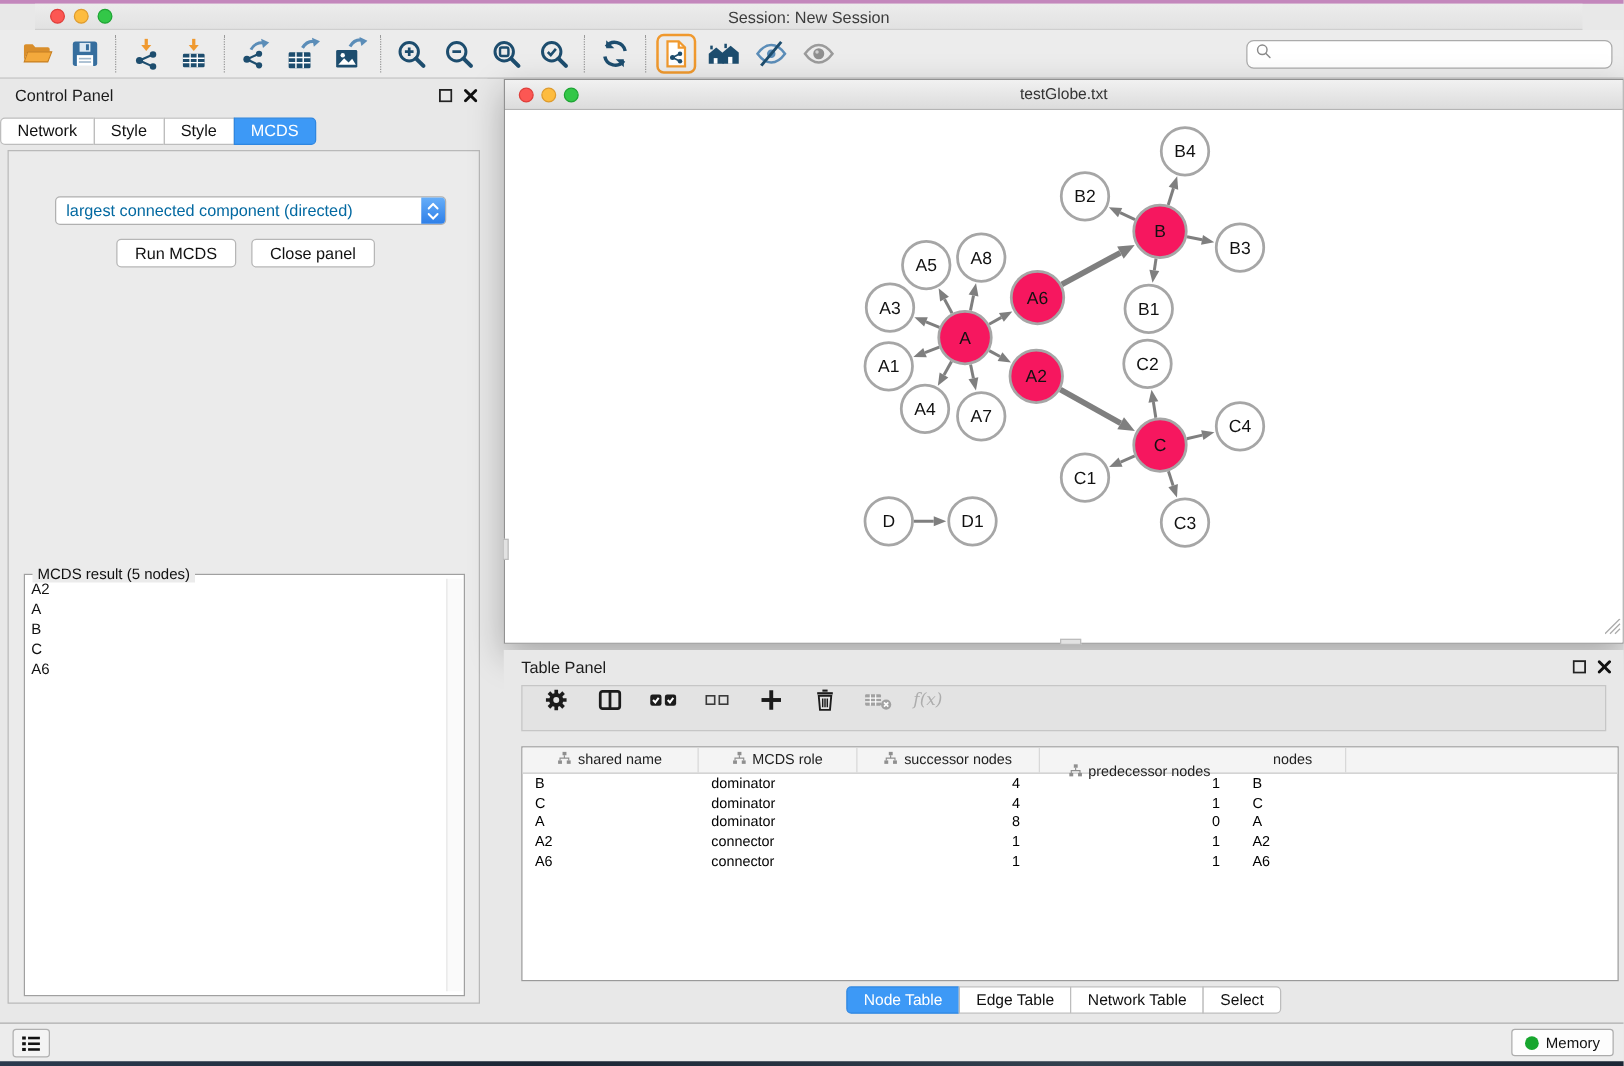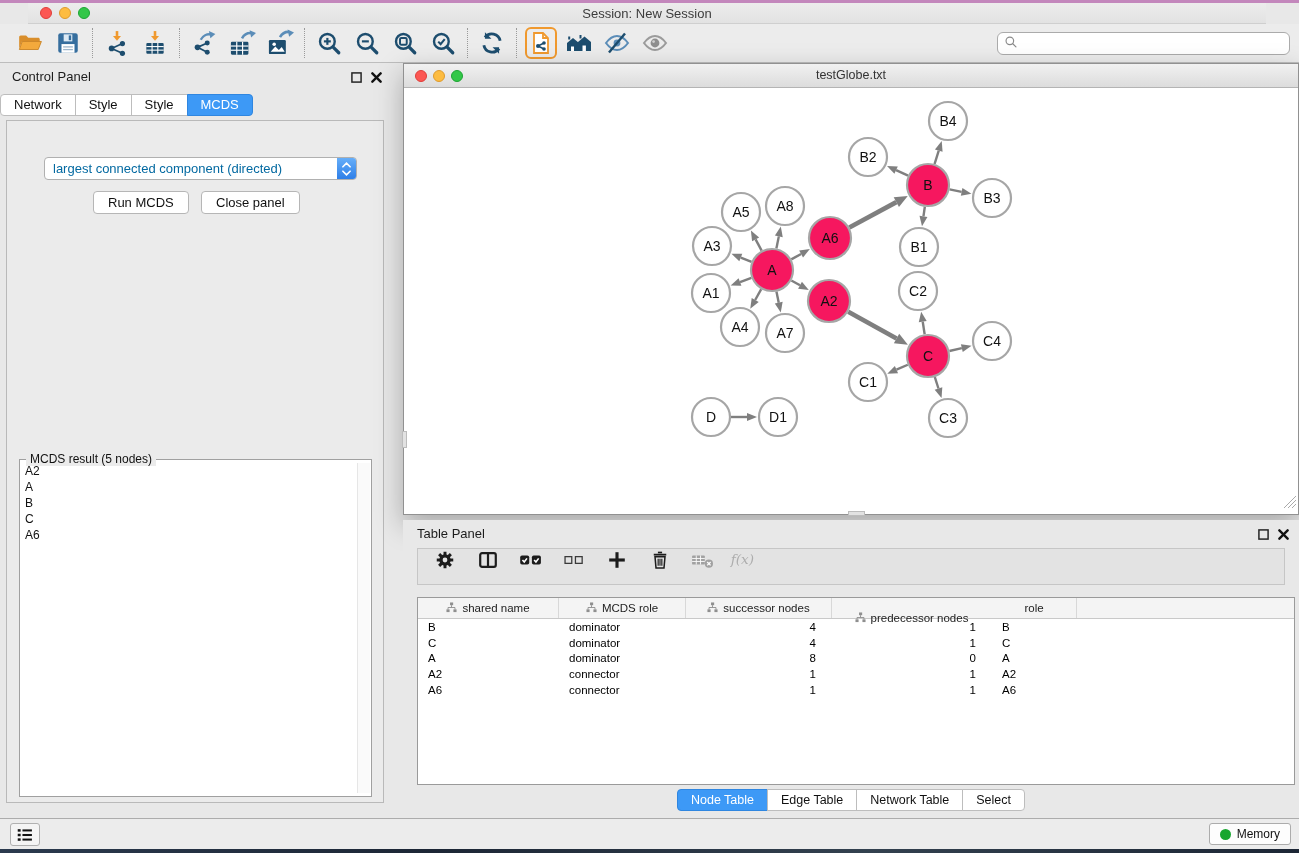--- a/index.html
+++ b/index.html
@@ -561,21 +561,21 @@
         <div class="th" style="width: 160px; margin-top: 20px;">
           <span><svg width="11" height="11" viewBox="0 0 12 12">
               <rect x="4.4" y="0.5" width="3.4" height="3" fill="#8f8f8f"></rect>
               <rect x="0.5" y="8" width="3.4" height="3" fill="#8f8f8f"></rect>
               <rect x="8.1" y="8" width="3.4" height="3" fill="#8f8f8f"></rect>
               <path d="M6 3.5v2.5M2.2 8V6h7.6v2" fill="none" stroke="#8f8f8f" stroke-width="1"></path>
             </svg></span>
           <span>predecessor nodes</span>
         </div>
         <div class="th" style="width: 85px;">
-          <span>role</span>
+          <span>nodes</span>
         </div>
         <div class="th" style="flex: 1 1 0%; border-right: none;"></div>
       </div>
       <div class="trow">
         <div class="td l" style="width: 141px;">B</div>
         <div class="td l" style="width: 127px;">dominator</div>
         <div class="td r" style="width: 146px;">4</div>
         <div class="td r" style="width: 160px;">1</div>
         <div class="td l" style="width: 85px;">B</div>
       </div>

